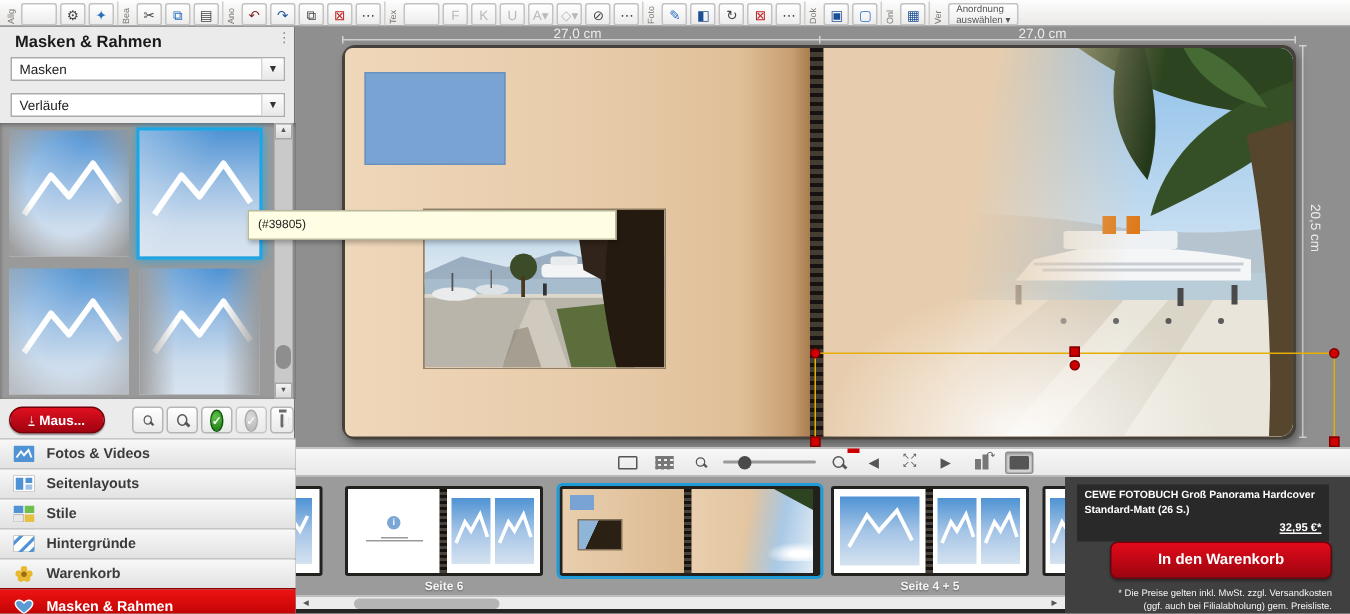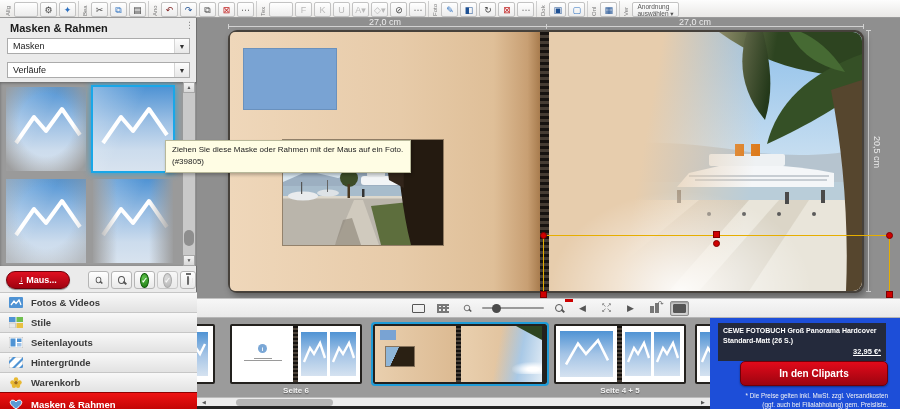--- a/index.html
+++ b/index.html
@@ -145,21 +145,21 @@
       text-shadow:0 1px 1px rgba(0,0,0,.4)}
   .fscroll{position:absolute;left:0;top:79px;width:513px;height:9px;background:#ececec;border-top:1px solid #bcbcbc}
   .fsarrow{position:absolute;top:0;width:10px;height:9px;font-size:5px;color:#555;text-align:center;line-height:9px;cursor:pointer}
   .fsthumb{position:absolute;left:39px;top:1px;width:97px;height:7px;border-radius:3.5px;background:#b5b5b5;cursor:pointer}
   .fsdark{position:absolute;left:0;top:88px;width:513px;height:3px;background:#242424}
   .info-badge{width:9px;height:9px;border-radius:50%;background:#7aa7d6;color:#fff;font-size:6px;font-weight:bold;
       display:flex;align-items:center;justify-content:center}
   .microline{height:1px;background:#9a9a9a;margin:1px auto 0}
 
   
-  .product{left:710px;top:318px;width:190px;height:91px;background:#1d4ed8;z-index:15}
+  .product{left:710px;top:318px;width:190px;height:91px;background:#404040;z-index:15}
   .prod-bar{position:absolute;left:8px;top:5px;width:168px;background:rgba(38,38,38,.88);color:#fff;
       padding:3px 5px;box-sizing:border-box;font-size:7px;font-weight:bold;line-height:1.45}
   .prod-bar .price{display:block;text-align:right;text-decoration:underline;font-size:7.5px;margin-top:1px}
   .cart-btn{position:absolute;left:30px;top:43px;width:148px;height:25px;border-radius:5px;cursor:pointer;
       background:linear-gradient(#e20a1a,#9c0410);border:1px solid #6e000a;color:#fff;font-size:10px;font-weight:bold;
       box-shadow:0 1px 2px rgba(0,0,0,.4)}
   .prod-note{position:absolute;right:12px;top:73px;width:170px;text-align:right;font-size:6.3px;color:#f4f4f4;line-height:1.5}
 </style>
 </head>
 <body>
@@ -295,35 +295,35 @@
   <div class="accordion">
     <div class="acc-item">
       <svg class="aicon" viewBox="0 0 14 11">
           <rect width="14" height="11" rx="1" fill="#4f93d4"></rect>
           <polyline points="2,8 5,4 7,6.5 10,3 12,8" fill="none" stroke="#fff" stroke-width="1.3"></polyline>
         </svg>
       <span class="albl">Fotos &amp; Videos</span>
     </div>
     <div class="acc-item">
       <svg class="aicon" viewBox="0 0 14 11">
+          <rect width="14" height="11" fill="#fff" stroke="#999" stroke-width=".6"></rect>
+          <rect x="1.5" y="1.5" width="5" height="8" fill="#4f93d4"></rect>
+          <rect x="8" y="1.5" width="4.5" height="3.5" fill="#4f93d4"></rect>
+          <rect x="8" y="6" width="4.5" height="3.5" fill="#9fc3e8"></rect>
+        </svg>
+      <span class="albl">Seitenlayouts</span>
+    </div>
+    <div class="acc-item">
+      <svg class="aicon" viewBox="0 0 14 11">
           <rect width="6.5" height="5" fill="#4f93d4"></rect>
           <rect x="7.5" width="6.5" height="5" fill="#6fbf4f"></rect>
           <rect y="6" width="6.5" height="5" fill="#e8e8e8" stroke="#aaa" stroke-width=".5"></rect>
           <rect x="7.5" y="6" width="6.5" height="5" fill="#e8c040"></rect>
         </svg>
       <span class="albl">Stile</span>
-    </div>
-    <div class="acc-item">
-      <svg class="aicon" viewBox="0 0 14 11">
-          <rect width="14" height="11" fill="#fff" stroke="#999" stroke-width=".6"></rect>
-          <rect x="1.5" y="1.5" width="5" height="8" fill="#4f93d4"></rect>
-          <rect x="8" y="1.5" width="4.5" height="3.5" fill="#4f93d4"></rect>
-          <rect x="8" y="6" width="4.5" height="3.5" fill="#9fc3e8"></rect>
-        </svg>
-      <span class="albl">Seitenlayouts</span>
     </div>
     <div class="acc-item">
       <svg class="aicon" viewBox="0 0 14 11">
           <rect width="14" height="11" fill="#fff" stroke="#999" stroke-width=".6"></rect>
           <path d="M0,4 L4,0 L7,0 L0,7 Z" fill="#4f93d4"></path>
           <path d="M3,11 L14,0 L14,3 L6,11 Z" fill="#4f93d4"></path>
           <path d="M10,11 L14,7 L14,10 L13,11 Z" fill="#4f93d4"></path>
         </svg>
       <span class="albl">Hintergründe</span>
     </div>
@@ -445,21 +445,20 @@
   <div class="sel-v" style="left:692px;top:217px;height:60px"></div>
   <div class="hnd circ" style="left:343px;top:214px"></div>
   <div class="hnd circ" style="left:689px;top:214px"></div>
   <div class="hnd sq" style="left:516px;top:213px"></div>
   <div class="hnd circ" style="left:516px;top:222px"></div>
   <div class="hnd sq" style="left:343px;top:273px"></div>
   <div class="hnd sq" style="left:689px;top:273px"></div>
 </div>
 
 <div class="abs tooltip">
-  <div>Ziehen Sie diese Maske oder Rahmen mit der Maus auf ein Foto.</div>
   <div>(#39805)</div>
 </div>
 
 <div class="abs viewstrip">
   <div class="spinemark"></div>
   <button class="vbtn">
       <span class="monitor"></span>
     </button>
   <button class="vbtn">
       <span class="gridico"></span>
@@ -578,18 +577,18 @@
     <div class="fsarrow" style="right:2px">▶</div>
   </div>
   <div class="fsdark"></div>
 </div>
 
 <div class="abs product">
   <div class="prod-bar">
     <span>CEWE FOTOBUCH Groß Panorama Hardcover Standard-Matt (26 S.)</span>
     <span class="price">32,95 €*</span>
   </div>
-  <button class="cart-btn">In den Cliparts</button>
+  <button class="cart-btn">In den Warenkorb</button>
   <div class="prod-note">
     <div>* Die Preise gelten inkl. MwSt. zzgl. Versandkosten</div>
     <div>(ggf. auch bei Filialabholung) gem. Preisliste.</div>
   </div>
 </div>
 
 </body></html>

